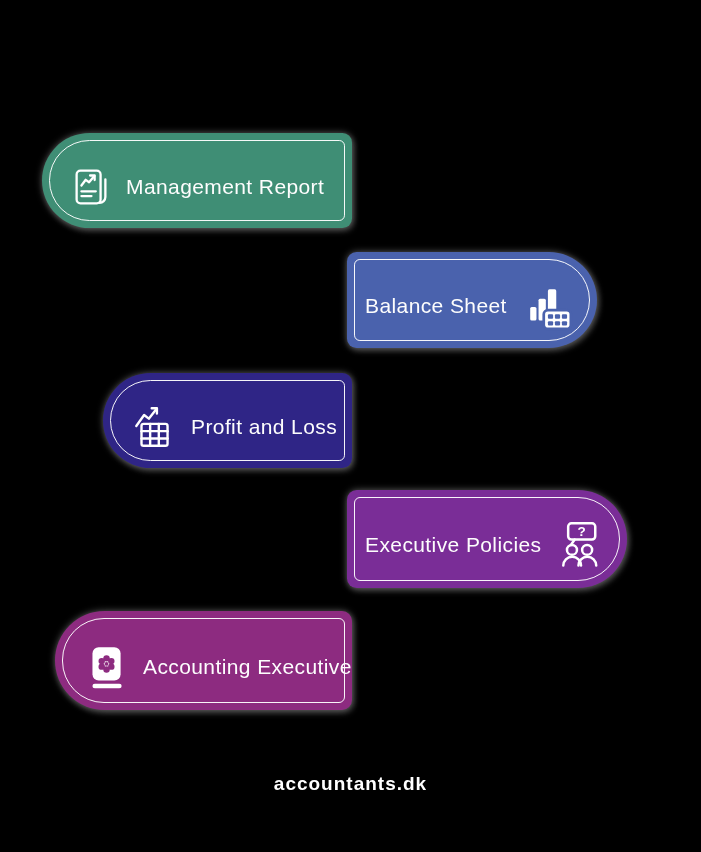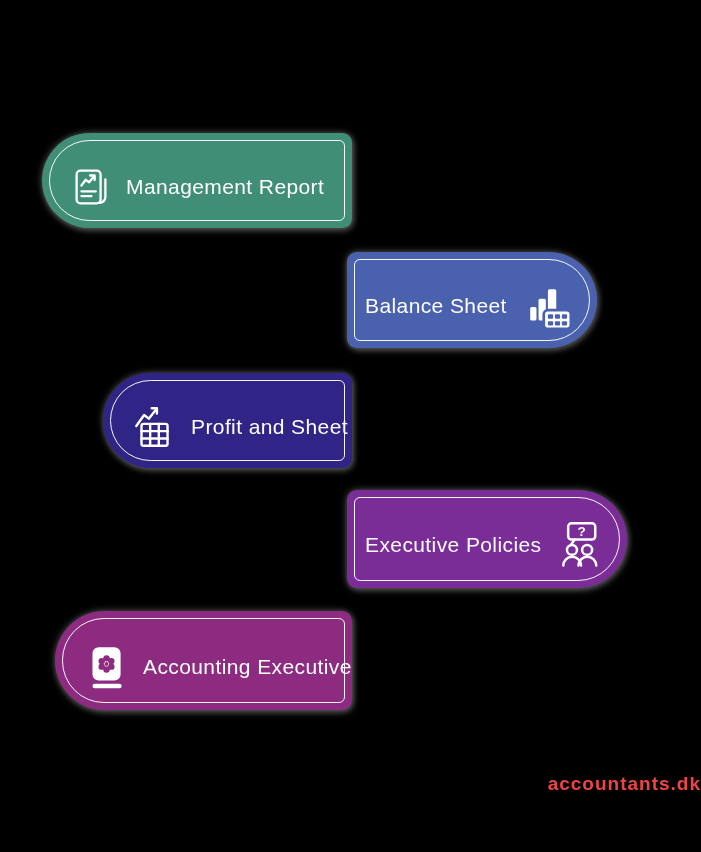--- a/index.html
+++ b/index.html
@@ -20,22 +20,22 @@
   .round-right{border-radius:10px 50px 50px 10px;padding:12px 22px 0 18px;}
   .round-right::before{border-radius:6px 42px 42px 6px;}
   .pill .label{
     font-size:21px;font-weight:500;letter-spacing:.4px;white-space:nowrap;
     color:#fdfdfd;
   }
   .round-left .label{margin-left:12px;}
   .round-right .icon{margin-left:auto;}
   .icon{display:flex;align-items:center;justify-content:center;flex:0 0 auto;}
   .watermark{
-    position:absolute;left:0;right:0;top:773px;text-align:right;
-    font-size:19px;font-weight:700;letter-spacing:1px;color:#ef4444;
+    position:absolute;left:0;right:0;top:773px;text-align:center;
+    font-size:19px;font-weight:700;letter-spacing:1px;color:#ffffff;
     filter:blur(.6px);
   }
 </style>
 </head>
 <body>
 
 <div id="canvas" style="background-color: rgb(0, 0, 0);">
 
   <div class="pill round-left" style="left: 42px; top: 133px; width: 310px; height: 95px; background-color: rgb(63, 142, 117); --pill-color: #3F8E75;">
     <span class="icon">
@@ -78,21 +78,21 @@
       <svg viewBox="0 0 48 48" width="50" height="50" fill="none" stroke="#fff" stroke-width="2.3" stroke-linecap="round" stroke-linejoin="round">
         <rect x="12" y="21" width="25" height="21" rx="2"></rect>
         <path d="M12 28 H37"></path>
         <path d="M12 35 H37"></path>
         <path d="M20.3 21 V42"></path>
         <path d="M28.6 21 V42"></path>
         <path d="M7 23 L14.5 12.5 L19 16 L26.5 6.5"></path>
         <path d="M21.8 6 h5 v5"></path>
       </svg>
     </span>
-    <span class="label">Profit and Sheet</span>
+    <span class="label">Profit and Loss</span>
   </div>
 
   <div class="pill round-right" style="left: 347px; top: 490px; width: 280px; height: 98px; background-color: rgb(122, 45, 151); --pill-color: #7A2D97;">
     <span class="label">Executive Policies</span>
     <span class="icon">
       <svg viewBox="0 0 48 48" width="52" height="52" fill="none" stroke="#fff" stroke-width="2.3" stroke-linecap="round" stroke-linejoin="round">
         <rect x="14" y="4" width="25" height="15" rx="3"></rect>
         <path d="M20 19 l-3.5 5"></path>
         <text x="26.5" y="15.5" font-size="12.5" font-weight="700" fill="#fff" stroke="none" text-anchor="middle">?</text>
         <circle cx="17.5" cy="28.5" r="4.6"></circle>

